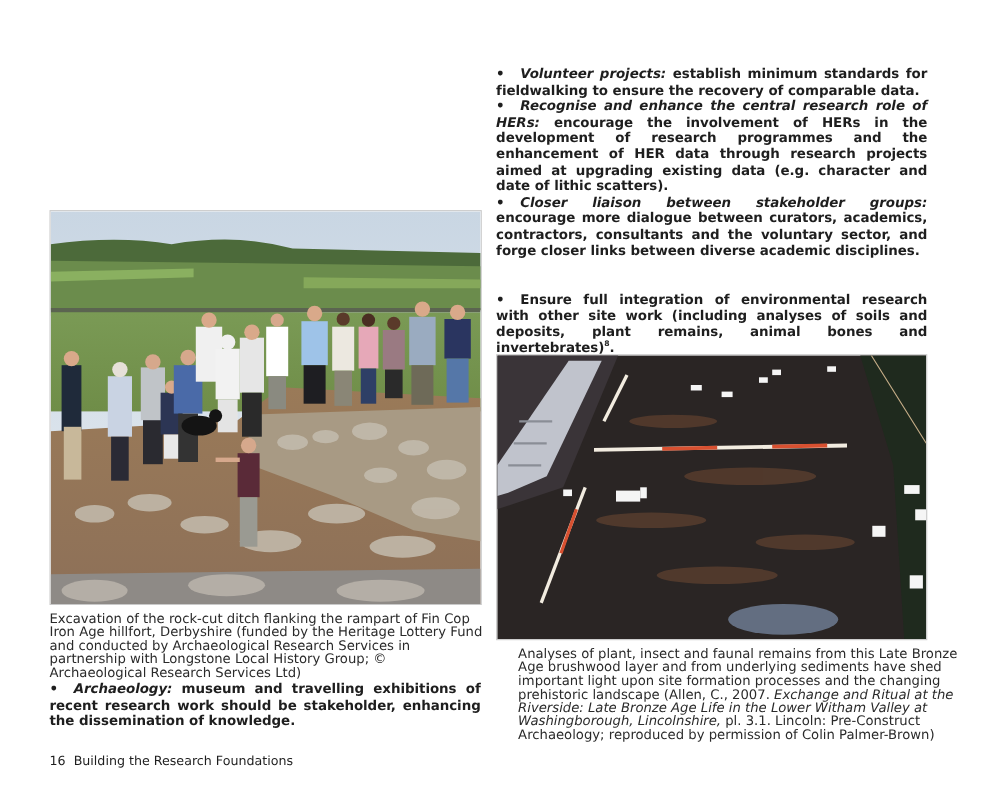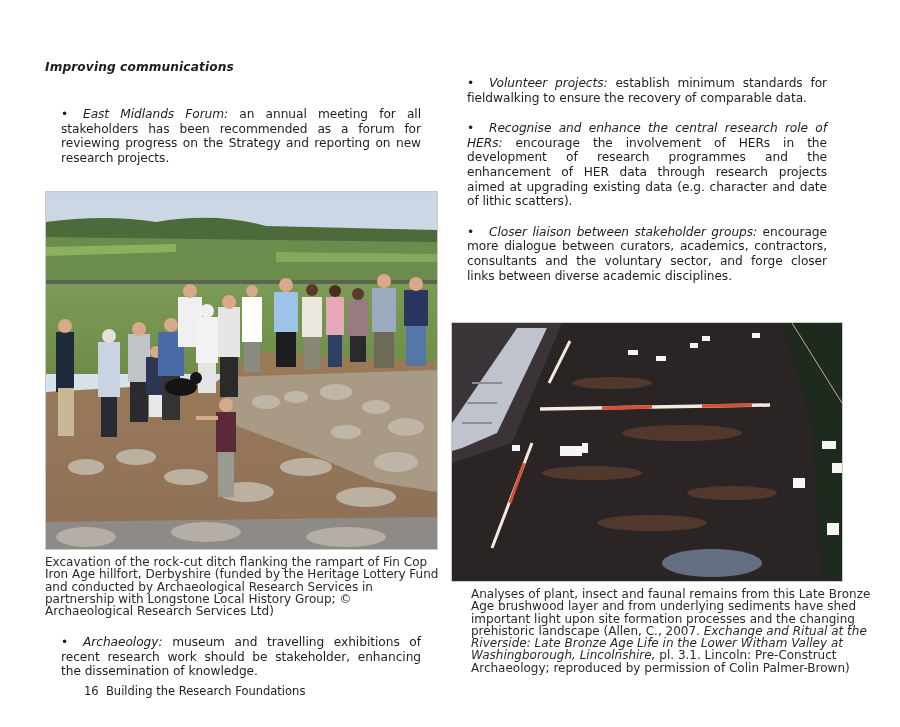--- a/index.html
+++ b/index.html
@@ -8,49 +8,48 @@
       font-family: "DejaVu Sans", "Liberation Sans", sans-serif; color: #1e1e1e;
     }
     .col { position: absolute; }
     .col-left { left: 45px; top: 60px; width: 392px; }
     .col-right { left: 451px; top: 60px; width: 392px; }
     .heading {
       font-weight: bold; font-style: italic; font-size: 12.2px; line-height: 15px; margin: 0;
       letter-spacing: 0.1px;
     }
     .para {
-      font-size: 12.2px; line-height: 14.6px; text-align: justify; margin: 16px;
+      font-size: 12.2px; line-height: 14.6px; text-align: justify; margin: 0;
       letter-spacing: -0.05px;
+      font-weight: bold;
     }
     .para .bullet { display: inline-block; width: 22px; }
     .para em { font-style: italic; }
     .photo {
       position: absolute; border: 1px solid #c9c9c9; overflow: hidden;
     }
     .photo-left { left: 45px; top: 191px; width: 391px; height: 357px; }
     .photo-right { left: 451px; top: 322px; width: 390px; height: 258px; }
     .caption {
       position: absolute; font-size: 12px; line-height: 12.3px; color: #2a2a2a;
       font-family: "DejaVu Sans", sans-serif;
     }
     .caption em { font-style: italic; }
     .caption-left { left: 45px; top: 556px; width: 395px; }
     .caption-right { left: 451px; top: 588px; width: 400px; margin-left: 20px; }
     .footer {
-      position: absolute; left: 45px; top: 684px; font-size: 11.5px; color: #1e1e1e; margin-left: 39px;
+      position: absolute; left: 45px; top: 684px; font-size: 11.5px; color: #1e1e1e;
     }
     sup { font-size: 7px; line-height: 0; vertical-align: super; }
   </style>
 </head>
 <body>
 
 <div class="col col-left">
-  <p class="heading">Improving communications</p>
   <div style="height:16px"></div>
-  <p class="para"><span class="bullet">•</span><em>East Midlands Forum:</em><span> an annual meeting for all stakeholders has been recommended as a forum for reviewing progress on the Strategy and reporting on new research projects.</span></p>
 </div>
 
 <div class="photo photo-left">
   <svg width="391" height="357" viewBox="0 0 391 357" xmlns="http://www.w3.org/2000/svg">
     <defs>
       <linearGradient id="skyL" x1="0" y1="0" x2="0" y2="1">
         <stop offset="0" stop-color="#c9d6e3"></stop>
         <stop offset="1" stop-color="#e6ecf1"></stop>
       </linearGradient>
       <linearGradient id="fieldL" x1="0" y1="0" x2="0" y2="1">
@@ -154,20 +153,21 @@
 <div class="col" style="left:45px; top:619px; width:392px;">
   <p class="para"><span class="bullet">•</span><em>Archaeology:</em><span> museum and travelling exhibitions of recent research work should be stakeholder, enhancing the dissemination of knowledge.</span></p>
 </div>
 
 <div class="col col-right">
   <p class="para"><span class="bullet">•</span><em>Volunteer projects:</em><span> establish minimum standards for fieldwalking to ensure the recovery of comparable data.</span></p>
   <p class="para"><span class="bullet">•</span><em>Recognise and enhance the central research role of HERs:</em><span> encourage the involvement of HERs in the development of research programmes and the enhancement of HER data through research projects aimed at upgrading existing data (e.g. character and date of lithic scatters).</span></p>
   <p class="para"><span class="bullet">•</span><em>Closer liaison between stakeholder groups:</em><span> encourage more dialogue between curators, academics, contractors, consultants and the voluntary sector, and forge closer links between diverse academic disciplines.</span></p>
   <div style="height:15px"></div>
   <div style="height:15px"></div>
+  <p class="para"><span class="bullet">•</span><span>Ensure full integration of environmental research with other site work (including analyses of soils and deposits, plant remains, animal bones and invertebrates)</span><sup>8</sup><span>.</span></p>
 </div>
 
 <div class="photo photo-right">
   <svg width="390" height="258" viewBox="0 0 390 258" xmlns="http://www.w3.org/2000/svg">
     <rect x="0" y="0" width="390" height="258" fill="#2a2524"></rect>
     <path d="M0 0 L110 0 L60 120 L0 140 Z" fill="#3a3438"></path>
     <path d="M65 5 L95 5 L45 110 L10 125 L0 128 L0 100 Z" fill="#d8dde6" opacity="0.85"></path>
     <path d="M20 60 L50 60 M15 80 L45 80 M10 100 L40 100" stroke="#8a8e96" stroke-width="2"></path>
     <path d="M330 0 L390 0 L390 258 L370 258 L360 100 Z" fill="#1f2a1e"></path>
     <line x1="340" y1="0" x2="390" y2="80" stroke="#c9b08a" stroke-width="1"></line>

